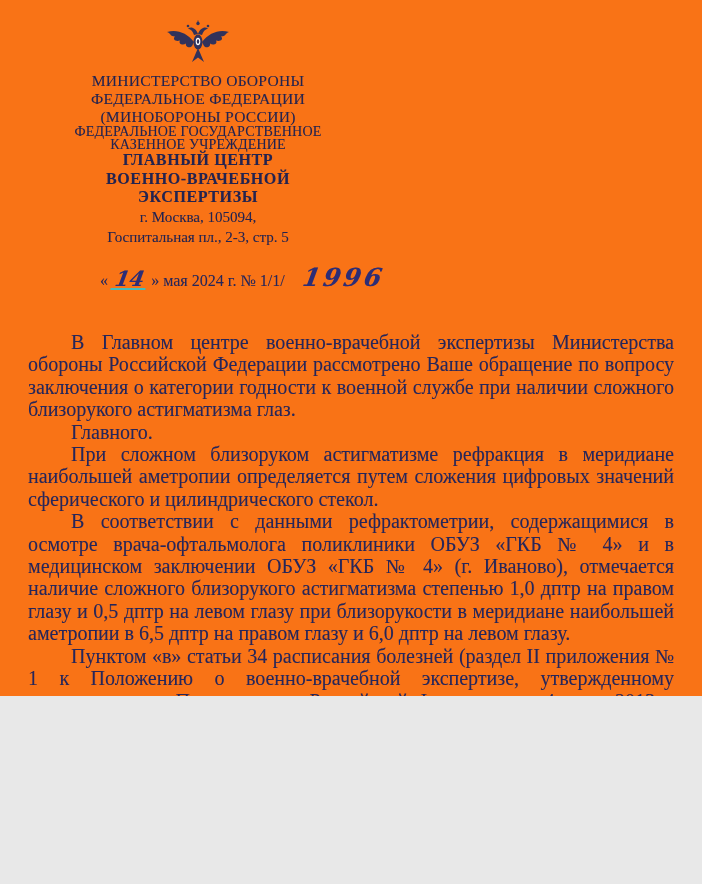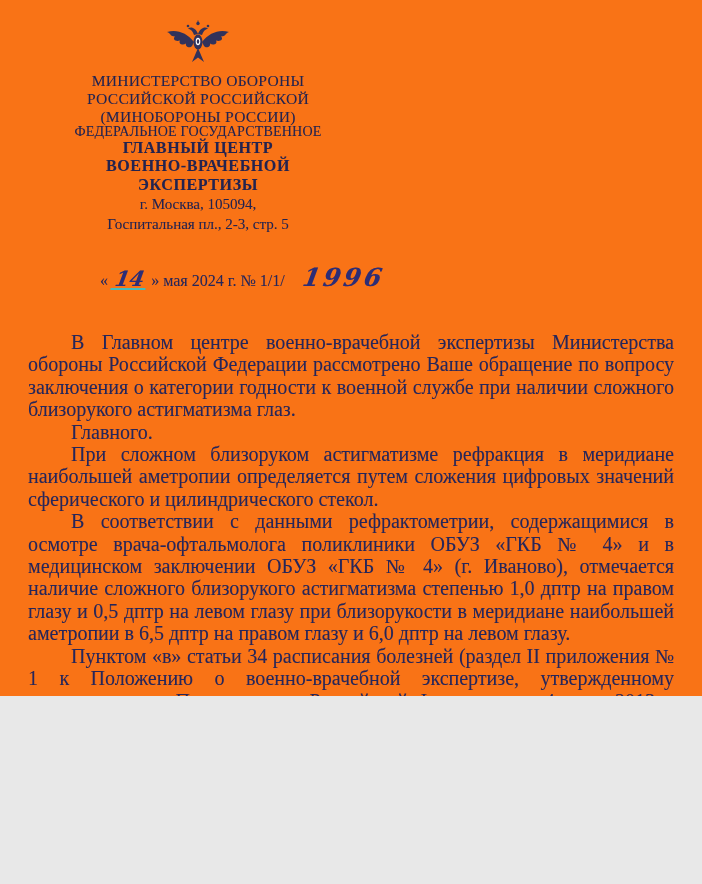--- a/index.html
+++ b/index.html
@@ -136,23 +136,24 @@
 
         <ellipse cx="70" cy="44" rx="9" ry="15"></ellipse>
 
         <path d="M70 56 L58 84 L70 75 L82 84 Z"></path>
       </g>
 
       <ellipse cx="70" cy="43" rx="4.6" ry="7.5" fill="#fdfdfc"></ellipse>
       <ellipse cx="70" cy="43" rx="2.4" ry="4.4" fill="#32325a"></ellipse>
     </svg>
     <div class="lh-big">МИНИСТЕРСТВО ОБОРОНЫ</div>
-    <div class="lh-big">РОССИЙСКОЙ РОССИЙСКОЙ</div>
+    <div class="lh-big">ФЕДЕРАЛЬНОЕ ФЕДЕРАЦИИ</div>
     <div class="lh-big">(МИНОБОРОНЫ РОССИИ)</div>
     <div class="lh-small">ФЕДЕРАЛЬНОЕ ГОСУДАРСТВЕННОЕ</div>
+    <div class="lh-small">КАЗЕННОЕ УЧРЕЖДЕНИЕ</div>
     <div class="lh-bold">ГЛАВНЫЙ ЦЕНТР</div>
     <div class="lh-bold">ВОЕННО-ВРАЧЕБНОЙ</div>
     <div class="lh-bold">ЭКСПЕРТИЗЫ</div>
     <div class="lh-addr">г. Москва, 105094,</div>
     <div class="lh-addr">Госпитальная пл., 2-3, стр. 5</div>
   </header>
 
   <div class="dateline">
     <span>«</span>
     <span class="hand hand-day">14</span>

